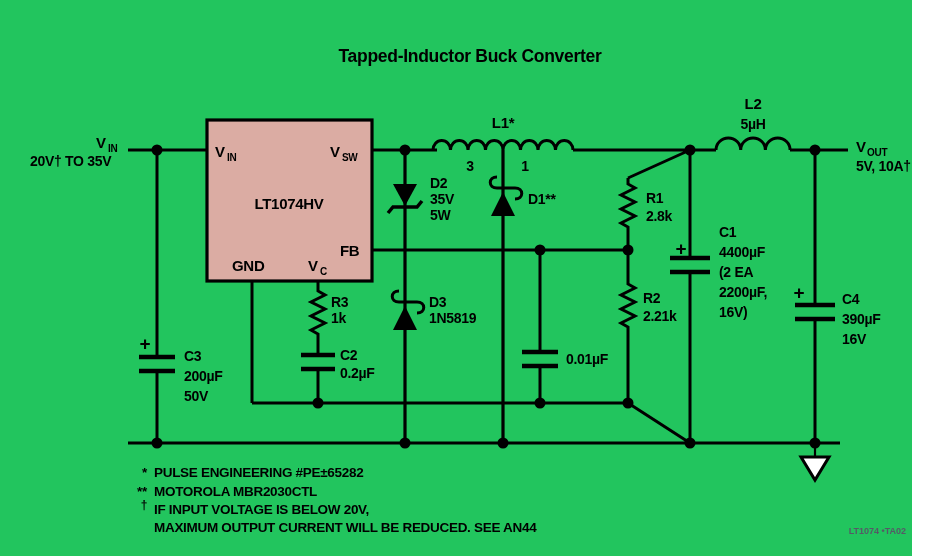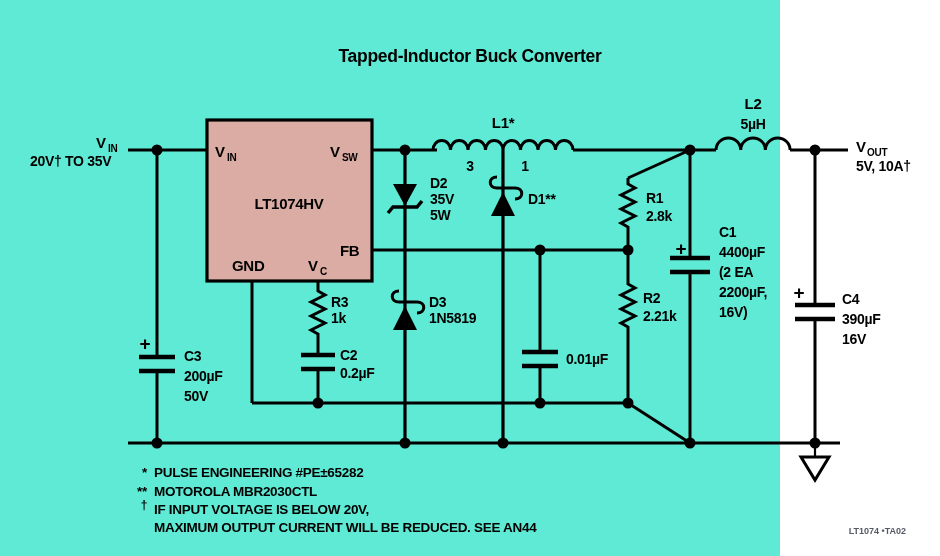--- a/index.html
+++ b/index.html
@@ -1,17 +1,17 @@
 <!DOCTYPE html>
 <html><head>
 <meta charset="utf-8">
 <style>
   html,body { margin:0; padding:0; background:#ffffff; }
   #stage {
-    position:relative; width:780px; height:556px; background:#5eead4;
+    position:relative; width:912px; height:556px; background:#22c55e;
     font-family:"Liberation Sans", sans-serif;
   }
   svg text {
     font-family:"Liberation Sans", sans-serif;
     font-weight:bold;
     fill:#000;
     letter-spacing:-0.3px;
   }
   .t-title { font-size:17.5px; }
   .t-pin   { font-size:15px; }

